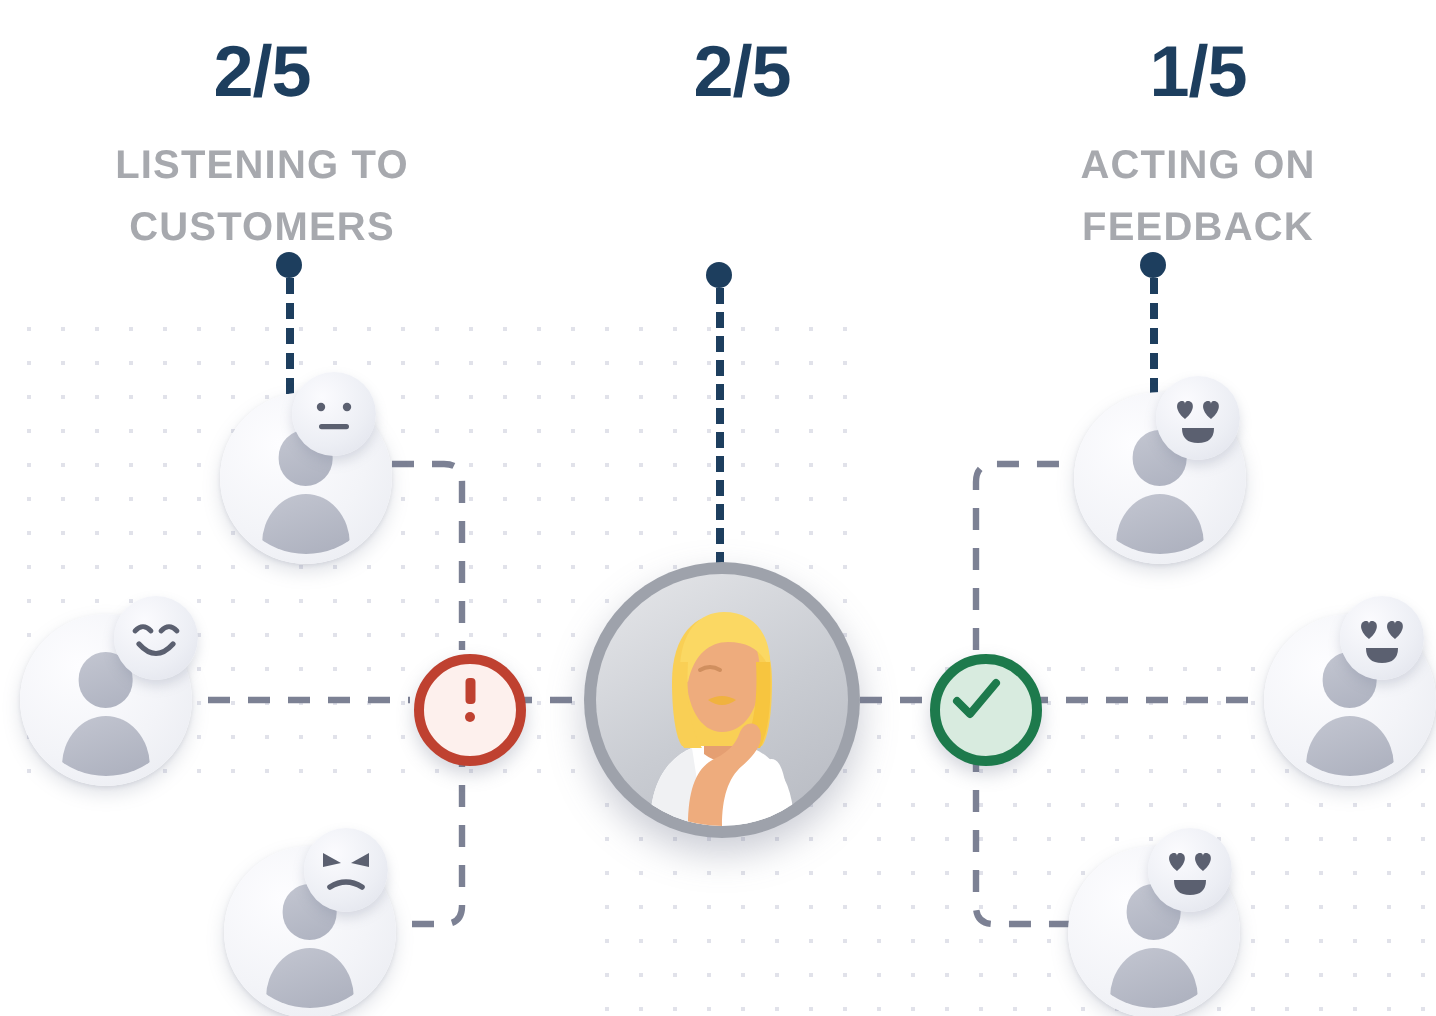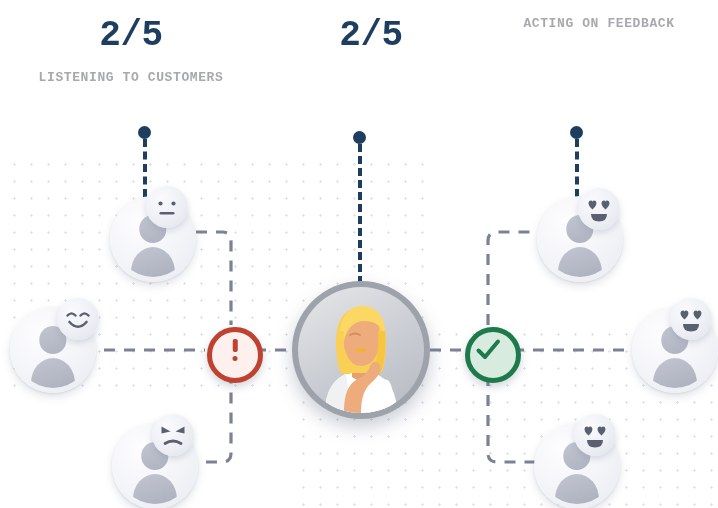--- a/index.html
+++ b/index.html
@@ -7,21 +7,20 @@
     width:718px;height:508px;
     background:#ffffff;
     font-family:"Liberation Sans", sans-serif;
     overflow:hidden;
     position:relative;
   }
   #stage{
     position:absolute;left:0;top:0;width:718px;height:508px;
     background:#ffffff;
     overflow:hidden;
-    font-family:Liberation Mono, monospace;
   }
 
   
   .dotgrid{
     position:absolute;
     left:0; top:152px; width:718px; height:356px;
     background-image:radial-gradient(#dcdde6 1.1px, transparent 1.2px);
     background-size:17px 17px;
     background-position:6px 4px;
     opacity:.85;
@@ -38,21 +37,21 @@
   .hcol{flex:1;display:flex;flex-direction:column;align-items:center;}
   .hcol.c1{flex:0 0 262px;}
   .hcol.c2{flex:0 0 218px;}
   .hcol.c3{flex:0 0 238px;}
   .score{
     font-size:36px;font-weight:bold;color:#1d3e5e;letter-spacing:-0.5px;
     margin-top:18px;line-height:1;
   }
   .hlabel{
     margin-top:14px;
-    font-size:13px;font-weight:bold;color:#a7a9ae;
+    font-size:20px;font-weight:bold;color:#a7a9ae;
     letter-spacing:.6px;line-height:1.55;text-align:center;
     text-transform:uppercase;
     max-width:200px;
   }
 
   
   .stem-dot{
     position:absolute;width:13px;height:13px;border-radius:50%;
     background:#1d3e5e;
   }
@@ -137,20 +136,21 @@
 
   <div class="headers">
     <div class="hcol c1">
       <div class="score">2/5</div>
       <div class="hlabel">LISTENING TO CUSTOMERS</div>
     </div>
     <div class="hcol c2">
       <div class="score">2/5</div>
     </div>
     <div class="hcol c3">
+      <div class="score">1/5</div>
       <div class="hlabel">ACTING ON FEEDBACK</div>
     </div>
   </div>
 
   <div class="stem-dot" style="left:138px;top:126px;"></div>
   <div class="stem-line" style="left:143px;top:139px;height:58px;"></div>
 
   <div class="stem-dot" style="left:353px;top:131px;"></div>
   <div class="stem-line" style="left:358px;top:144px;height:140px;"></div>
 

